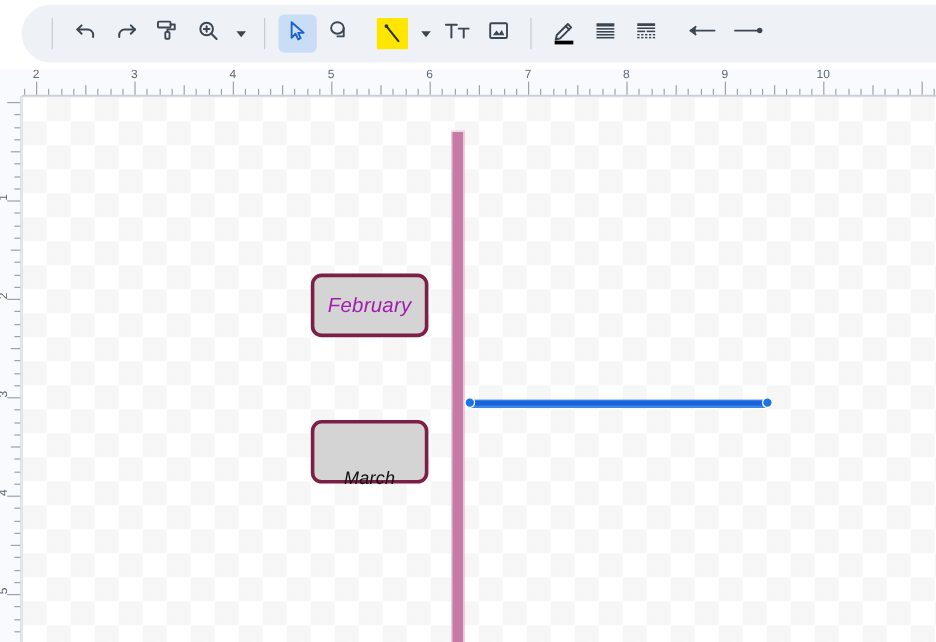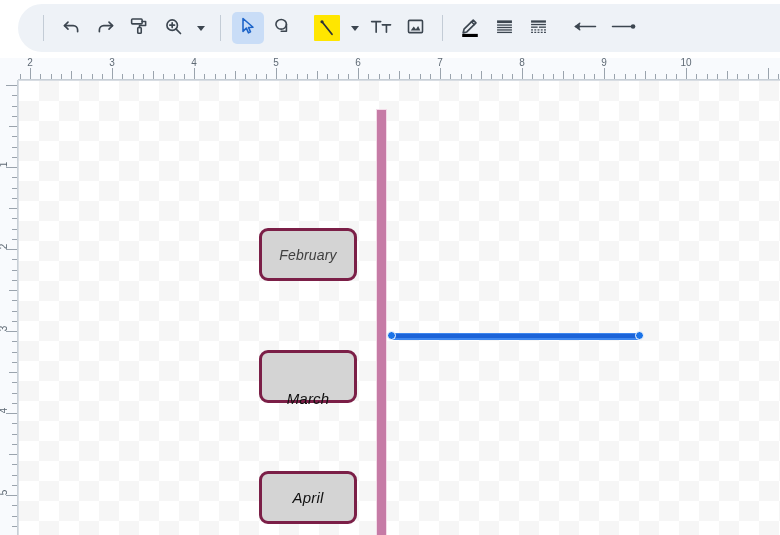--- a/index.html
+++ b/index.html
@@ -498,27 +498,24 @@
       <div class="rlabel-v" style="left: -5px; top: 161px; width: 16px; text-align: center;">2</div>
       <div class="rlabel-v" style="left: -5px; top: 243px; width: 16px; text-align: center;">3</div>
       <div class="rlabel-v" style="left: -5px; top: 325px; width: 16px; text-align: center;">4</div>
       <div class="rlabel-v" style="left: -5px; top: 407px; width: 16px; text-align: center;">5</div>
       <div class="tick" style="top: 0px; left: 17px; height: 455px; width: 1px; background: rgb(200, 207, 214);"></div>
     </div>
 
   <div class="canvas" id="canvas">
       <div class="pink-bar" style="left: 357px; top: 28px; width: 11px; height: 427px; background: rgb(198, 123, 166); border-color: rgb(243, 219, 232);"></div>
       <div class="node" style="left: 240px; top: 147px; width: 98px; height: 53px; background: rgb(212, 212, 212); border-color: rgb(123, 31, 71); border-width: 3px; border-radius: 9px;">
-        <span class="node-label" style="font-style: italic; font-size: 14px; color: #404040;">February</span>
+        <span class="node-label" style="font-style: italic; font-size: 17px; color: #a21caf;">February</span>
       </div>
       <div class="node" style="left: 240px; top: 269px; width: 98px; height: 53px; background: rgb(212, 212, 212); border-color: rgb(123, 31, 71); border-width: 3px; border-radius: 9px;">
         <span class="node-label" style="font-style: italic; font-size: 15px; color: rgb(17, 17, 17); margin-top: 43px;">March</span>
-      </div>
-      <div class="node" style="left: 240px; top: 390px; width: 98px; height: 53px; background: rgb(212, 212, 212); border-color: rgb(123, 31, 71); border-width: 3px; border-radius: 9px;">
-        <span class="node-label" style="font-style: italic; font-size: 15px; color: rgb(17, 17, 17);">April</span>
       </div>
       <div class="conn-line-outline" style="left: 373px; top: 251.5px; width: 248px; height: 7px; background: rgb(61, 134, 238);"></div>
       <div class="conn-line" style="left: 373px; top: 253px; width: 248px; height: 4px; background: rgb(27, 99, 216);"></div>
       <div class="handle" style="left: 367.5px; top: 249.5px; background: rgb(26, 115, 232);"></div>
       <div class="handle" style="left: 615.5px; top: 249.5px; background: rgb(26, 115, 232);"></div>
     </div>
 
 </div>
 
 </body></html>

